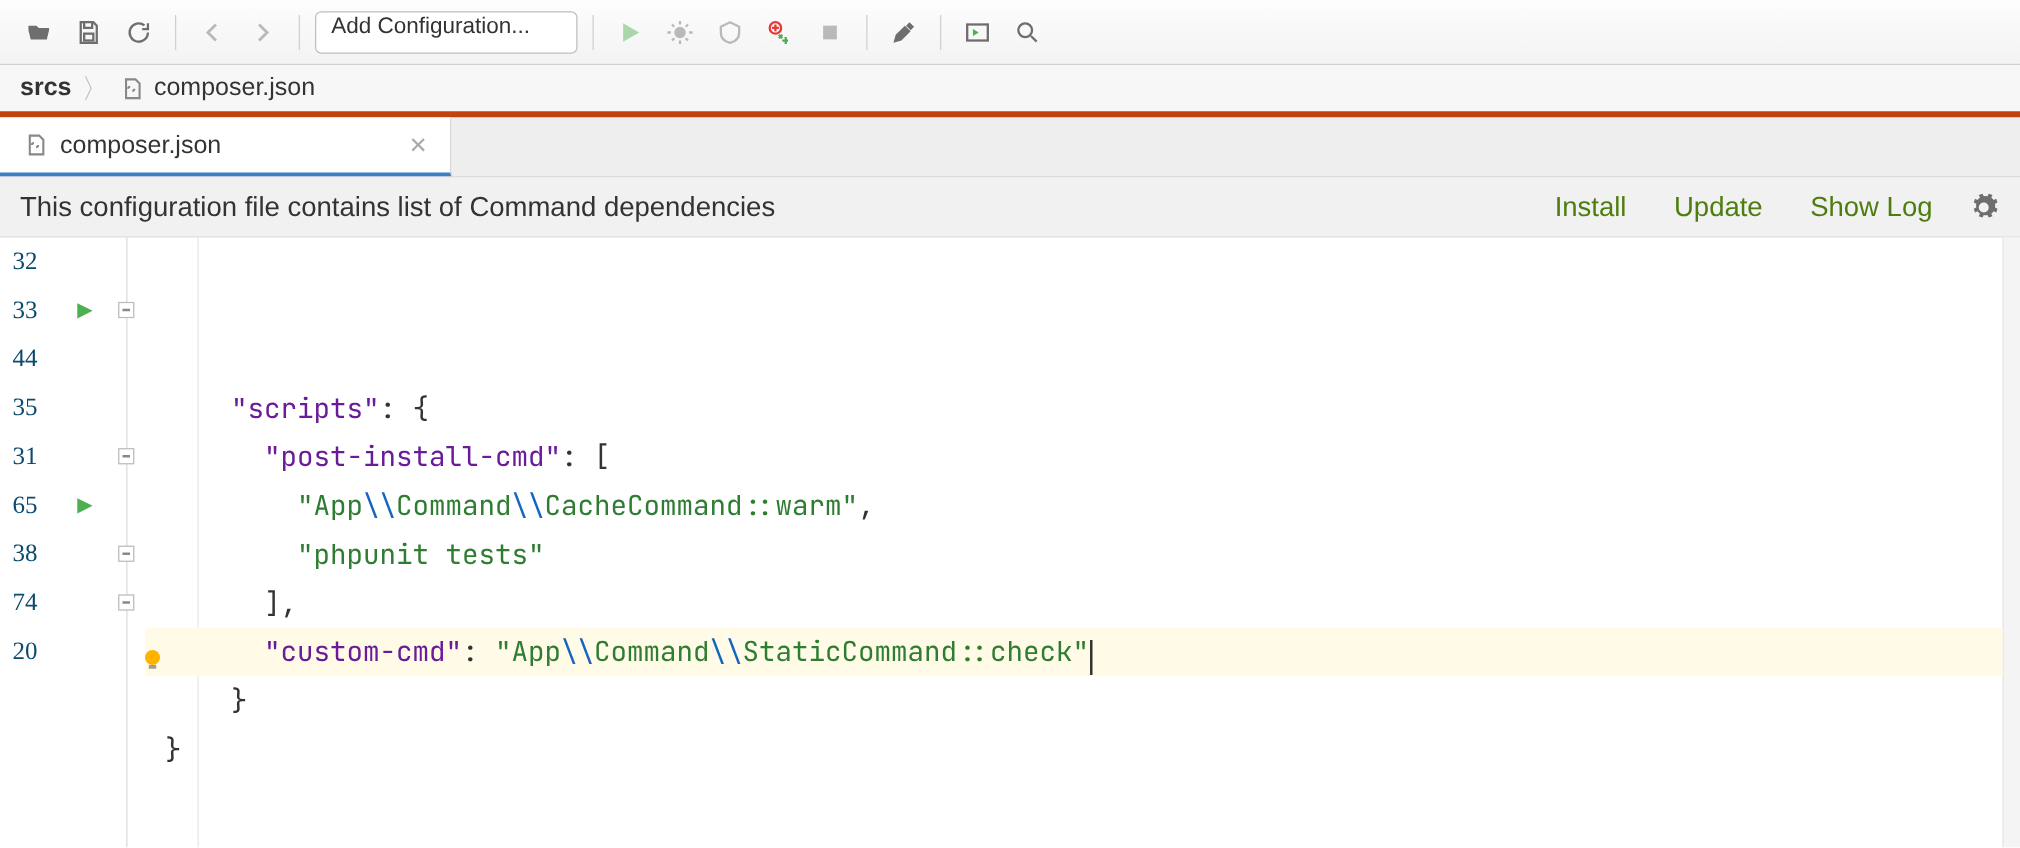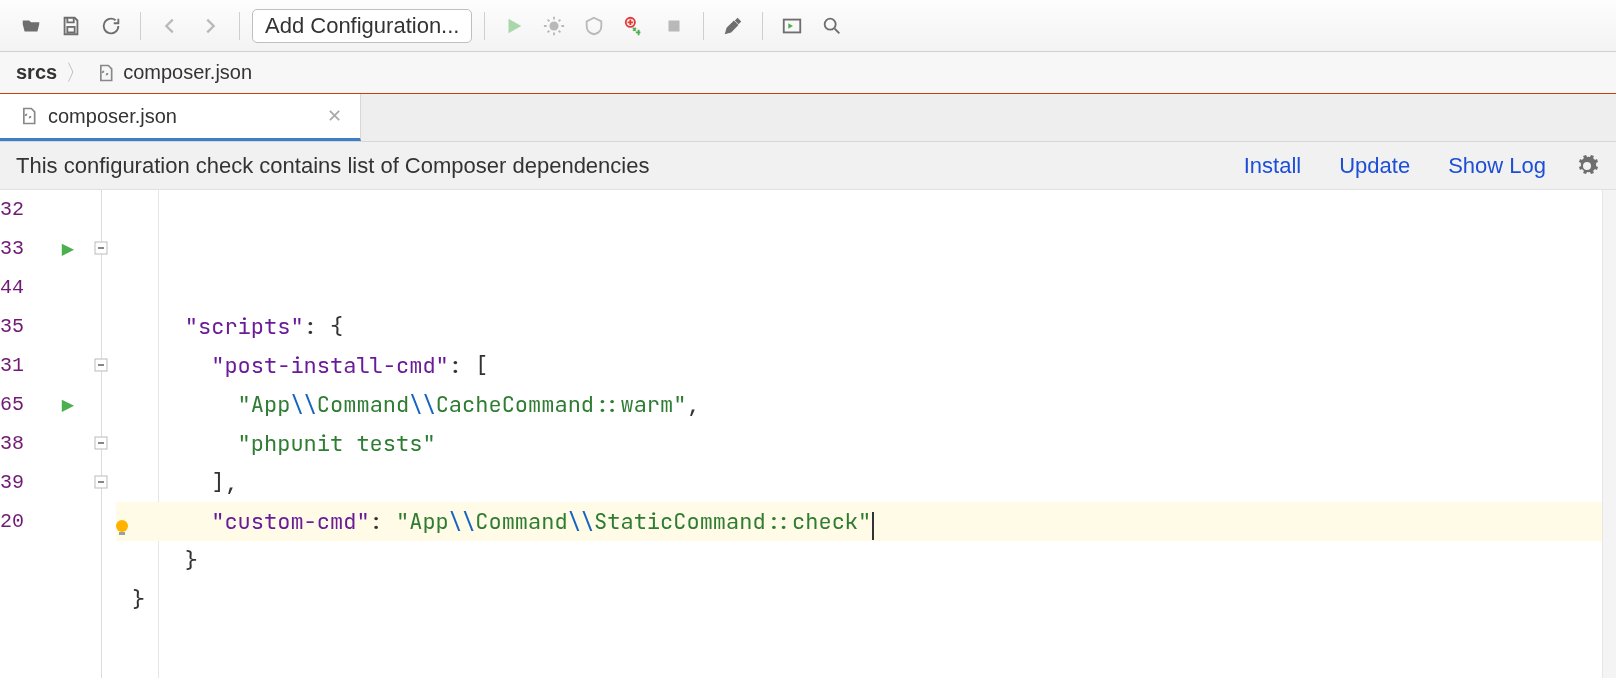--- a/index.html
+++ b/index.html
@@ -39,32 +39,31 @@
     background: #cfcfcf;
     margin: 0 6px;
   }
   .run-config {
     height: 34px;
     border: 1px solid #bfbfbf;
     border-radius: 5px;
     background: #fff;
     padding: 0 12px;
     display: flex;
-    align-items: center;
-    font-size: 22px;
+    font-size: 18px;
     color: #333;
     min-width: 210px;
   }
   .disabled { opacity: .45; }
 
   
   .breadcrumb {
     height: 42px;
     background: #f7f7f7;
-    border-bottom: 1px solid #c2410c;
+    border-bottom: 5px solid #c2410c;
     display: flex;
     align-items: center;
     padding: 0 16px;
     gap: 8px;
     font-size: 20px;
   }
   .bc-sep { color: #bbb; font-size: 22px; }
   .bc-icon { width: 20px; height: 20px; display:inline-flex; align-items:center; justify-content:center; }
 
   
@@ -97,39 +96,39 @@
     background: #f1f1f1;
     border-bottom: 1px solid #e0e0e0;
     display: flex;
     align-items: center;
     padding: 0 16px;
     font-size: 22px;
     color: #333;
   }
   .banner .spacer { flex: 1; }
   .banner a {
-    color: #1d4ed8;
+    color: #4d7c0f;
     margin-left: 38px;
     font-size: 22px;
     text-decoration: none;
   }
   .banner .gear { margin-left: 28px; color:#6e6e6e; width:26px; height:26px; display:flex; align-items:center; justify-content:center;}
 
   
   .editor {
     display: flex;
     height: calc(678px - 52px - 42px - 48px - 48px);
     position: relative;
   }
   .gutter-nums {
     width: 48px;
-    text-align: left;
+    text-align: center;
     padding-right: 8px;
-    color: #701a75;
-    font-family: Liberation Mono, monospace;
+    color: #0c4a6e;
+    font-family: Liberation Serif, serif;
     font-size: 20px;
     line-height: 39px;
     user-select: none;
   }
   .gutter-run {
     width: 40px;
     text-align: center;
     line-height: 39px;
   }
   .gutter-fold {
@@ -292,42 +291,42 @@
           <path d="M7 3h9l4 4v14H7z"></path>
           <path d="M9 12c0-1 1-2 2-2M15 12c0 1-1 2-2 2"></path>
         </svg>
     </span>
     <span>composer.json</span>
     <span class="close">✕</span>
   </div>
 </div>
 
 <div class="banner">
-  <span>This configuration check contains list of Composer dependencies</span>
+  <span>This configuration file contains list of Command dependencies</span>
   <span class="spacer"></span>
   <a href="#">Install</a>
   <a href="#">Update</a>
   <a href="#">Show Log</a>
   <span class="gear">
     <svg viewBox="0 0 24 24" width="24" height="24" fill="currentColor">
         <path d="M12 8a4 4 0 100 8 4 4 0 000-8zm9 4l2 1-1 3-2-1a8 8 0 01-2 2l1 2-3 1-1-2a8 8 0 01-3 0l-1 2-3-1 1-2a8 8 0 01-2-2l-2 1-1-3 2-1a8 8 0 010-3l-2-1 1-3 2 1a8 8 0 012-2l-1-2 3-1 1 2a8 8 0 013 0l1-2 3 1-1 2a8 8 0 012 2l2-1 1 3-2 1a8 8 0 010 3z"></path>
       </svg>
   </span>
 </div>
 
 <div class="editor">
   <div class="gutter-nums" id="gutter-nums">
       <div>32</div>
       <div>33</div>
       <div>44</div>
       <div>35</div>
       <div>31</div>
       <div>65</div>
       <div>38</div>
-      <div>39</div>
+      <div>74</div>
       <div>20</div>
     </div>
   <div class="gutter-run" id="gutter-run">
       <div style="height: 39px;"></div>
       <div style="height: 39px;"><span class="run-tri">▶</span></div>
       <div style="height: 39px;"></div>
       <div style="height: 39px;"></div>
       <div style="height: 39px;"></div>
       <div style="height: 39px;"><span class="run-tri">▶</span></div>
       <div style="height: 39px;"></div>

